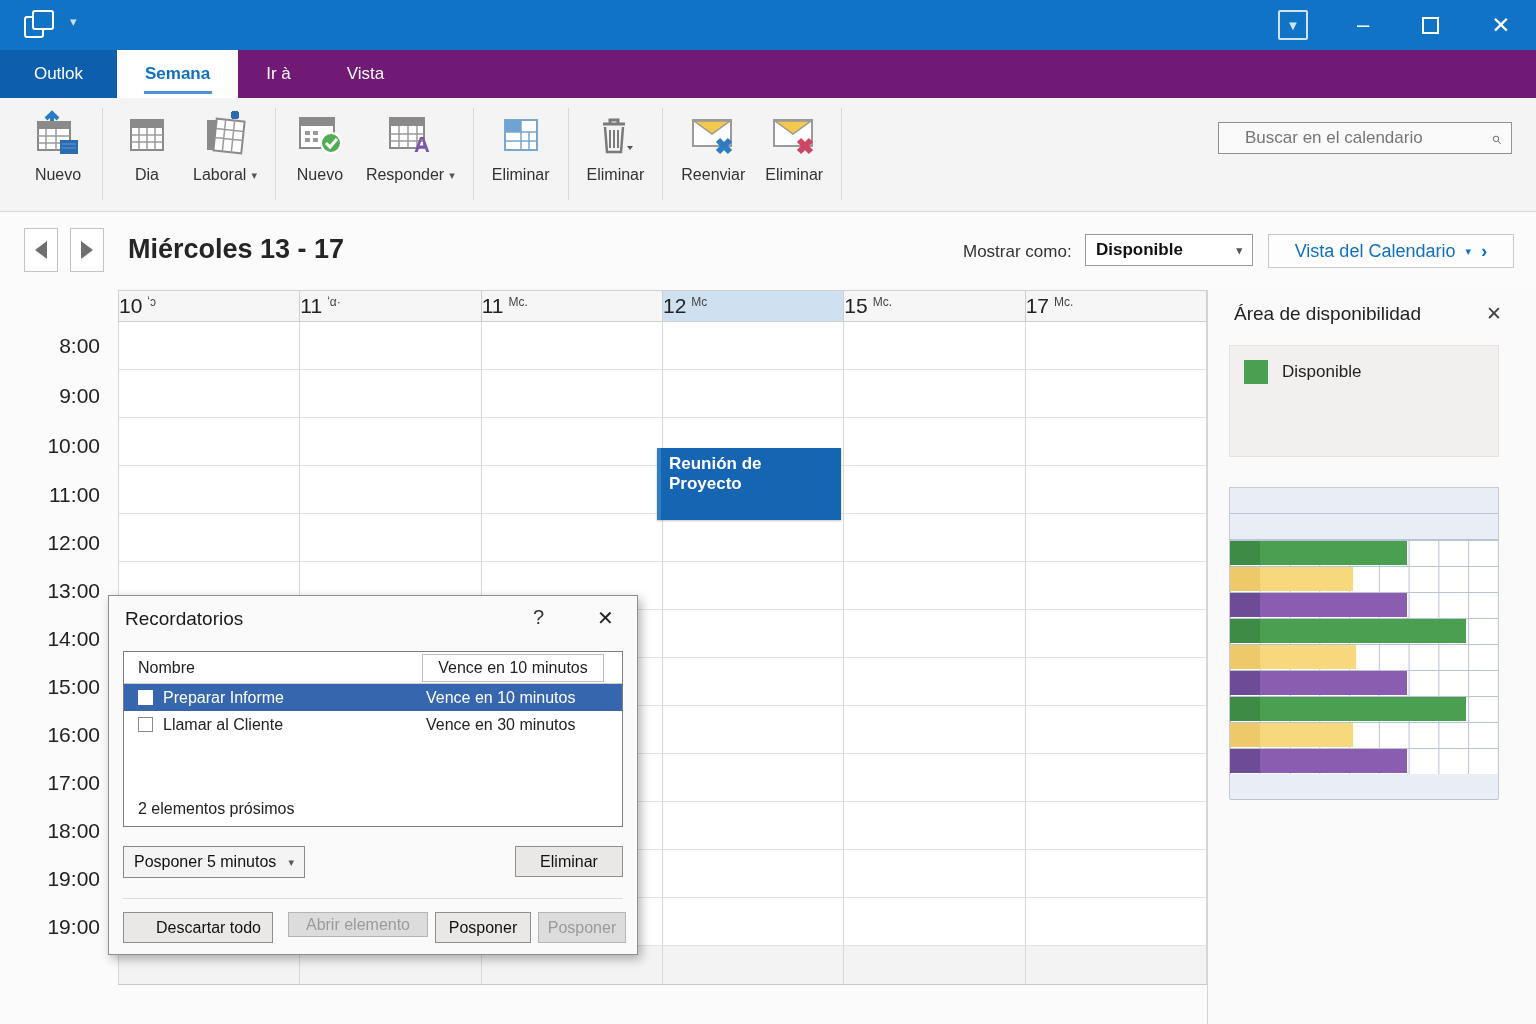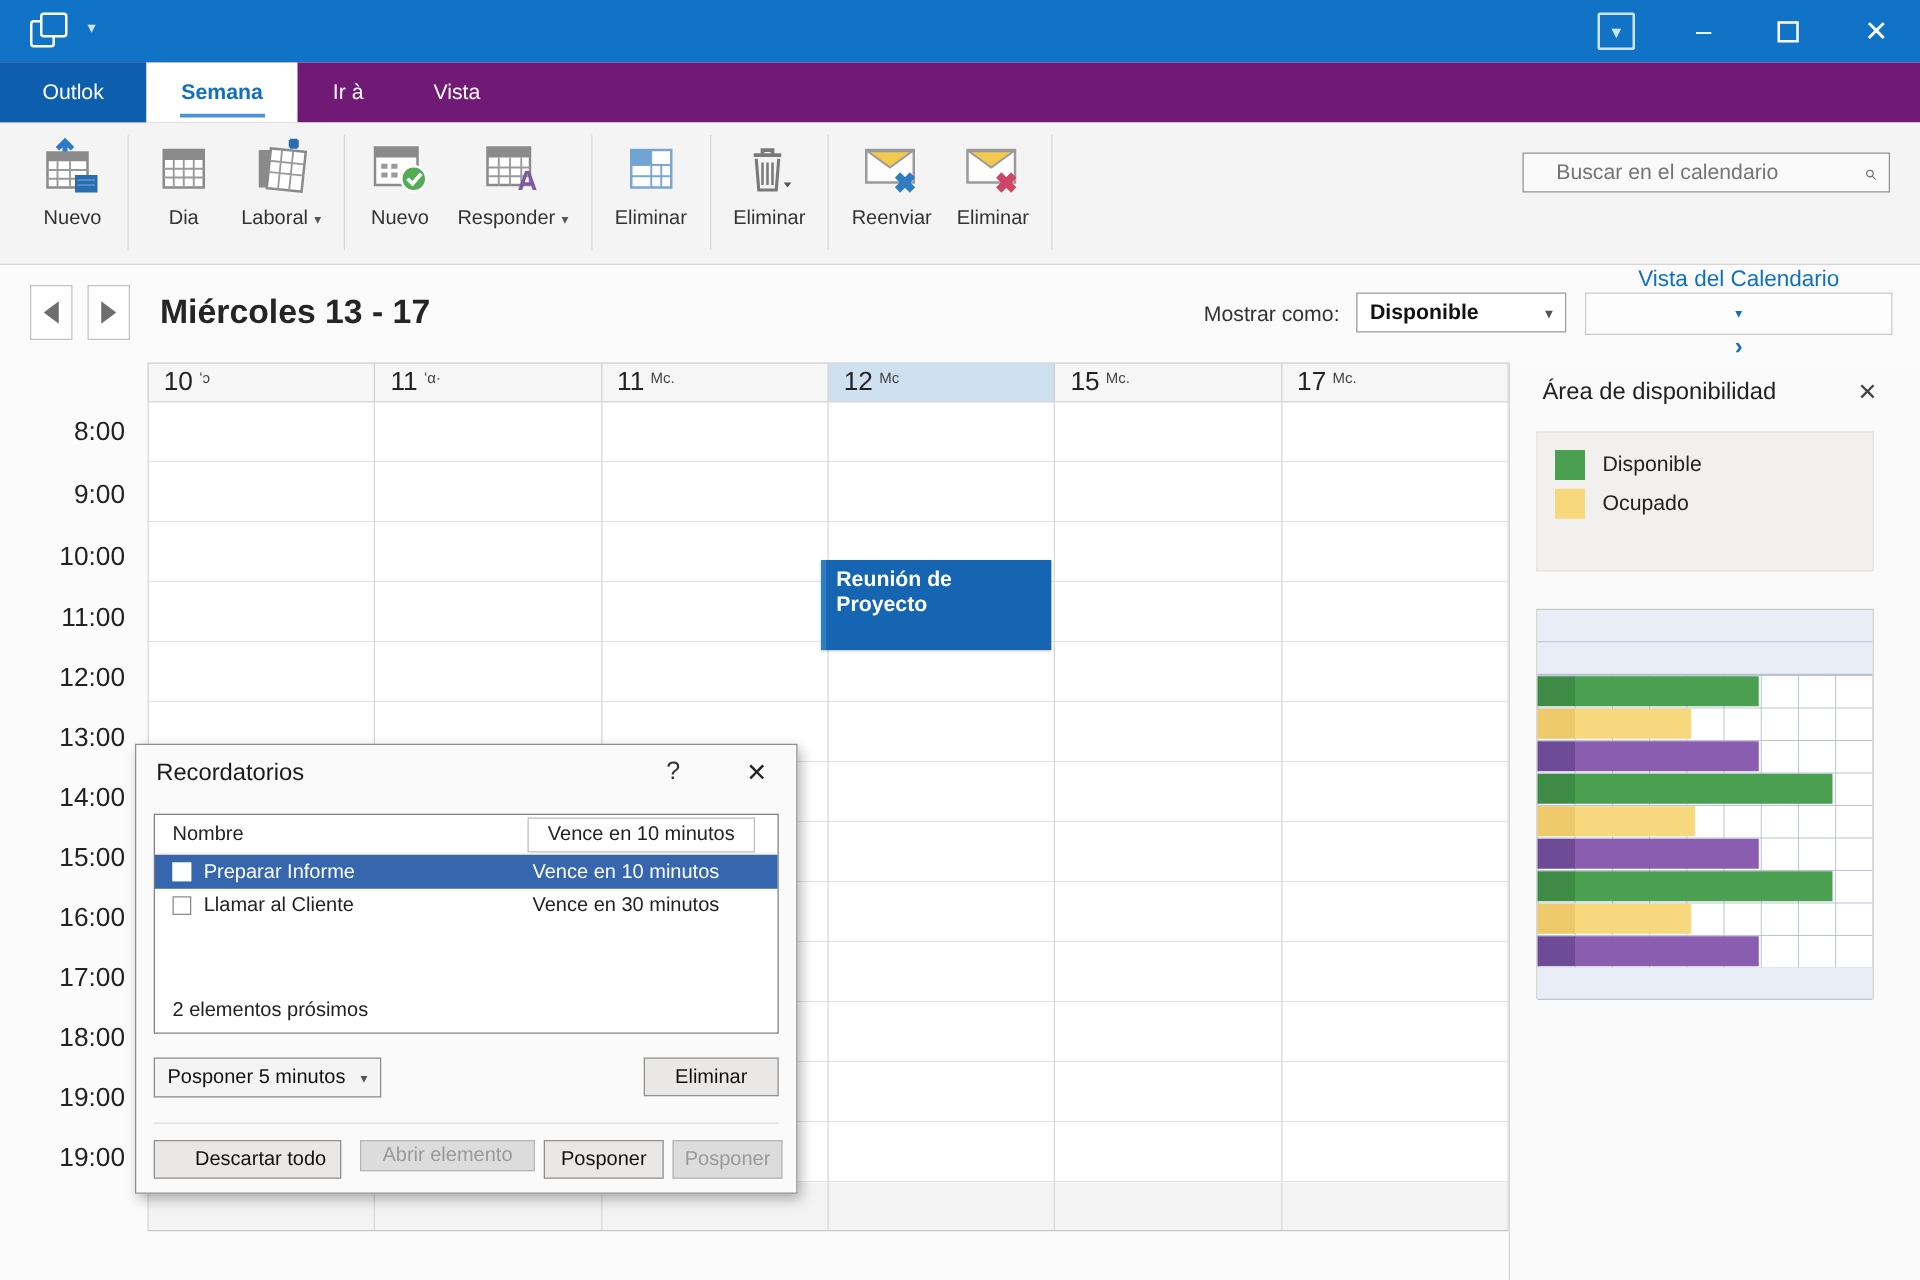--- a/index.html
+++ b/index.html
@@ -48,27 +48,27 @@
     display:flex; align-items:center; justify-content:center; }
   .tri-l { width:0; height:0; border-top:9px solid transparent; border-bottom:9px solid transparent; border-right:12px solid #6e6e6e; }
   .tri-r { width:0; height:0; border-top:9px solid transparent; border-bottom:9px solid transparent; border-left:12px solid #6e6e6e; }
   .navtitle { position:absolute; left:128px; top:22px; font-size:27px; font-weight:bold; color:#252525; }
   .showas-label { position:absolute; left:963px; top:30px; font-size:17px; color:#333; }
   .showas-select { position:absolute; left:1085px; top:22px; width:168px; height:32px; background:#fff;
     border:1px solid #9a9a9a; display:flex; align-items:center; justify-content:space-between; padding:0 10px;
     font-size:17px; font-weight:bold; color:#111; }
   .calview-btn { position:absolute; left:1268px; top:22px; width:246px; height:34px; background:#fdfdfd;
     border:1px solid #c9c9c9; display:flex; align-items:center; justify-content:center; gap:10px;
-    font-size:18px; color:#1070c0;flex-direction:column; }
+    font-size:18px; color:#1070c0; }
   .calview-btn .chev { color:#1070c0; font-size:19px; font-weight:bold; }
 
   
   .dayheader { position:absolute; left:118px; top:290px; width:1089px; height:32px; background:#f6f6f6;
     border-top:1px solid #cfcfcf; border-bottom:1px solid #cfcfcf; display:flex; }
-  .daycell { flex:1; border-right:1px solid #cfcfcf; display:flex; align-items:center; padding-left:12px; gap:5px; }
+  .daycell { flex:1; border-right:1px solid #cfcfcf; display:flex; align-items:center; padding-left:0; gap:5px; }
   .daycell:first-child { border-left:1px solid #cfcfcf; }
   .daycell.today { background:#cfe0f1; }
   .daynum { font-size:21px; color:#222; }
   .daysuf { font-size:12px; color:#444; margin-top:-8px; }
   .gridarea { position:absolute; left:118px; top:322px; width:1089px; height:624px;
     background:#fff;
     background-image:repeating-linear-gradient(to bottom, transparent 0 47px, #e2e2e2 47px 48px);
     display:flex; }
   .gridcol { flex:1; border-right:1px solid #d8d8d8; }
   .gridcol:first-child { border-left:1px solid #d8d8d8; }
@@ -381,24 +381,20 @@
 </div>
 
 <div class="rightpanel">
   <div class="avtitle">Área de disponibilidad</div>
   <div class="avclose">✕</div>
   <div class="legend">
     <div class="legrow">
       <span class="swatch" style="background:#4aa050"></span>
       <span class="legtext">Disponible</span>
     </div>
-    <div class="legrow">
-      <span class="swatch" style="background:#f8d87c"></span>
-      <span class="legtext">Ocupado</span>
-    </div>
   </div>
   <div class="avchart">
     <div class="av-row blank"></div>
     <div class="av-row blank"></div>
     <div class="av-row">
         <div class="av-bar green" style="width: 66%;"></div>
       </div>
     <div class="av-row">
         <div class="av-bar yellow" style="width: 46%;"></div>
       </div>

